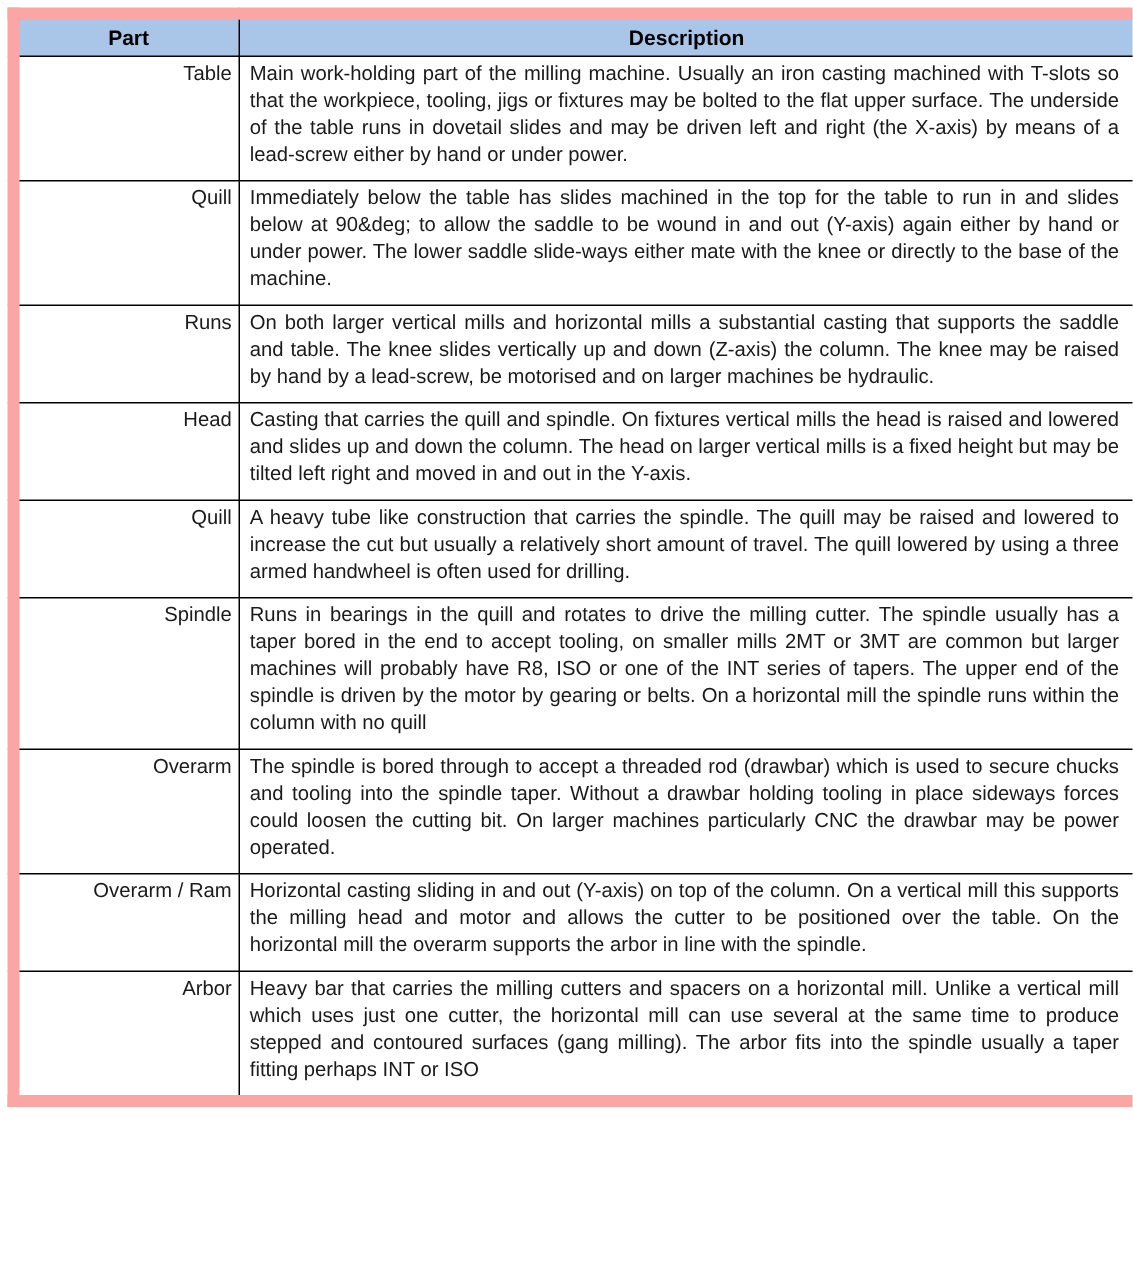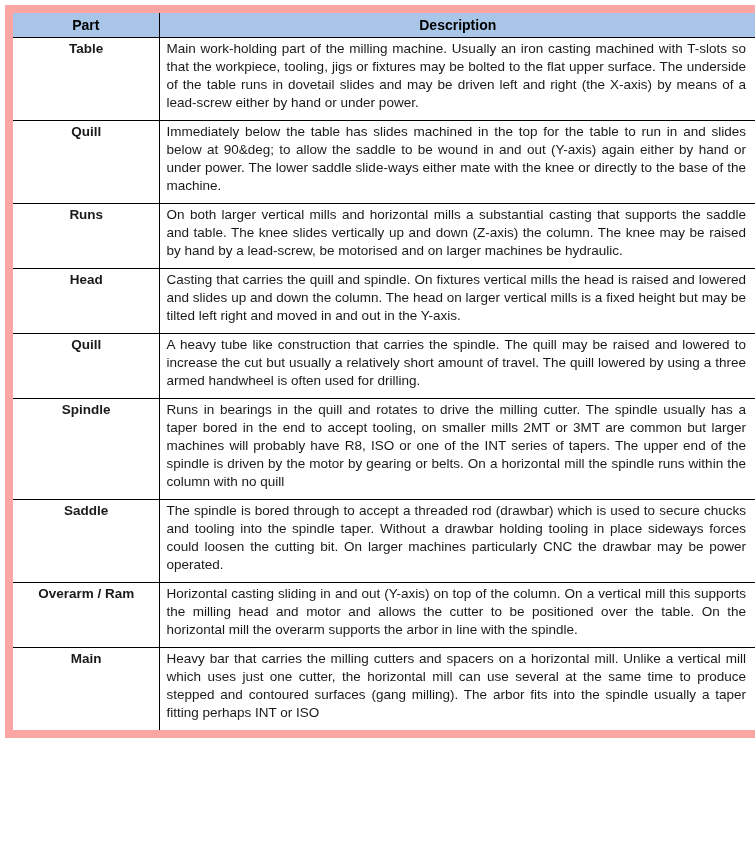--- a/index.html
+++ b/index.html
@@ -33,23 +33,22 @@
     font-weight: bold;
     text-align: center;
     padding: 4px 4px;
     color: #000000;
   }
   th.col-part  { width: 150px; }
   th.col-desc  { width: 601px; }
   td.part-cell {
     font-size: 13.5px;
     padding: 3px 4px 8px 5px;
-    text-align: center;
+    text-align: right;
     color: #1a1a1a;
-    font-weight: bold;
   }
   td.desc-cell {
     font-size: 13.5px;
     line-height: 18px;
     padding: 2px 10px 8px 7px;
     text-align: justify;
     color: #1a1a1a;
   }
 </style>
 </head>
@@ -82,26 +81,26 @@
       </tr>
       <tr>
         <td class="part-cell">Quill</td>
         <td class="desc-cell">A heavy tube like construction that carries the spindle. The quill may be raised and lowered to increase the cut but usually a relatively short amount of travel. The quill lowered by using a three armed handwheel is often used for drilling.</td>
       </tr>
       <tr>
         <td class="part-cell">Spindle</td>
         <td class="desc-cell">Runs in bearings in the quill and rotates to drive the milling cutter. The spindle usually has a taper bored in the end to accept tooling, on smaller mills 2MT or 3MT are common but larger machines will probably have R8, ISO or one of the INT series of tapers. The upper end of the spindle is driven by the motor by gearing or belts. On a horizontal mill the spindle runs within the column with no quill</td>
       </tr>
       <tr>
-        <td class="part-cell">Saddle</td>
+        <td class="part-cell">Overarm</td>
         <td class="desc-cell">The spindle is bored through to accept a threaded rod (drawbar) which is used to secure chucks and tooling into the spindle taper. Without a drawbar holding tooling in place sideways forces could loosen the cutting bit. On larger machines particularly CNC the drawbar may be power operated.</td>
       </tr>
       <tr>
         <td class="part-cell">Overarm / Ram</td>
         <td class="desc-cell">Horizontal casting sliding in and out (Y-axis) on top of the column. On a vertical mill this supports the milling head and motor and allows the cutter to be positioned over the table. On the horizontal mill the overarm supports the arbor in line with the spindle.</td>
       </tr>
       <tr>
-        <td class="part-cell">Main</td>
+        <td class="part-cell">Arbor</td>
         <td class="desc-cell">Heavy bar that carries the milling cutters and spacers on a horizontal mill. Unlike a vertical mill which uses just one cutter, the horizontal mill can use several at the same time to produce stepped and contoured surfaces (gang milling). The arbor fits into the spindle usually a taper fitting perhaps INT or ISO</td>
       </tr>
     </tbody>
   </table>
 </div>
 
 </body></html>

